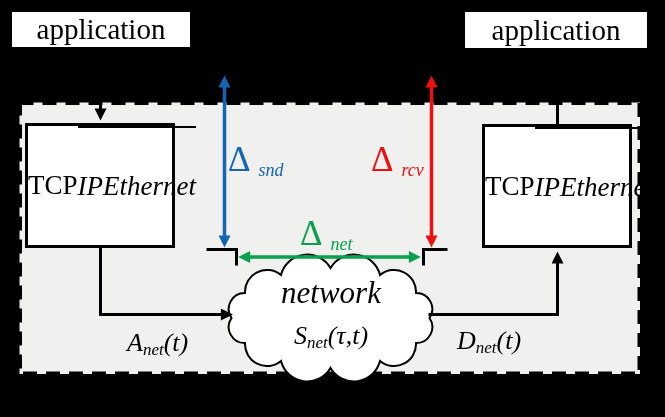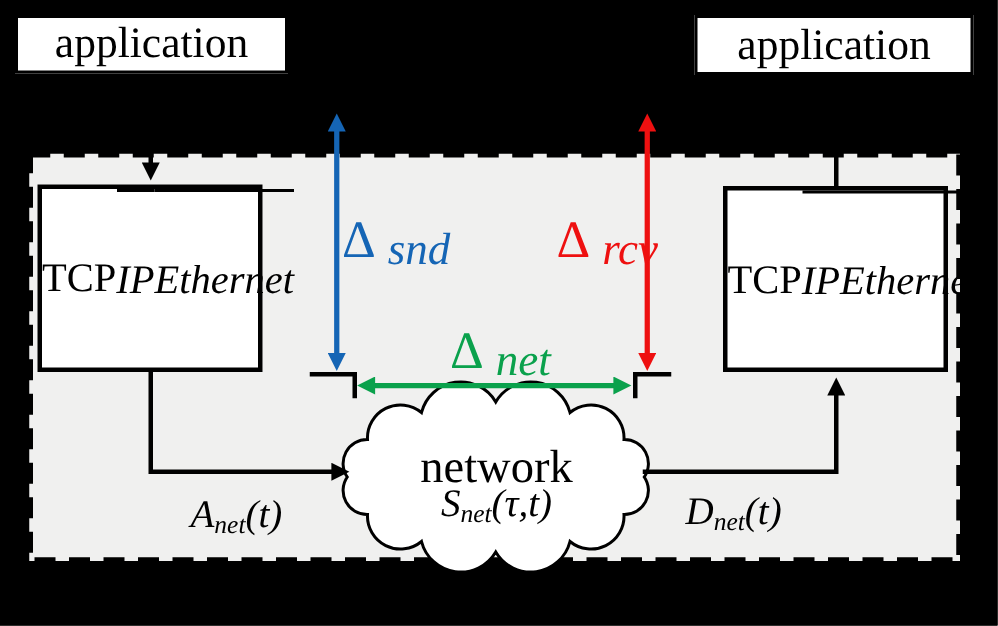--- a/index.html
+++ b/index.html
@@ -16,34 +16,34 @@
   .stack{position:absolute;border:3px solid #000;box-sizing:border-box;background:#fff;
          display:flex;flex-direction:row;}
   .stack-left{left:25px;top:123px;width:150px;height:125px;}
   .stack-right{left:482px;top:124px;width:150px;height:124px;}
   .stack .layer{flex:1;display:flex;align-items:center;justify-content:center;
                 font-size:27px;color:#000;}
   .stack .layer + .layer{border-top:2px solid #000;font-style:italic;}
 
   .delta{position:absolute;display:flex;align-items:baseline;line-height:1;}
   .delta .sym{font-size:35px;}
-  .delta .sub{font-size:30px;font-style:italic;margin-left:8px;position:relative;top:5px;}
+  .delta .sub{font-size:18px;font-style:italic;margin-left:8px;position:relative;top:5px;}
   .delta-snd{left:228px;top:142px;color:#1565b5;}
   .delta-rcv{left:371px;top:142px;color:#ee1010;}
   .delta-net{left:300px;top:216px;color:#0aa14c;}
 
   .flow{position:absolute;display:flex;align-items:baseline;line-height:1;
         font-style:italic;color:#000;}
   .flow .base,.flow .args{font-size:26px;}
   .flow .sub{font-size:17px;position:relative;top:4px;}
   .flow-a{left:127px;top:330px;}
   .flow-d{left:457px;top:328px;}
 
-  .cloud-title{position:absolute;left:260px;top:294px;width:142px;text-align:center;
-               font-size:31px;line-height:1.1;color:#000;}
+  .cloud-title{position:absolute;left:260px;top:276px;width:142px;text-align:center;
+               font-size:31px;line-height:1.1;color:#000;font-style:italic;}
   .cloud-formula{position:absolute;left:260px;top:323px;width:142px;
                  display:flex;align-items:baseline;justify-content:center;
                  font-style:italic;color:#000;line-height:1;}
   .cloud-formula .base,.cloud-formula .args{font-size:26px;}
   .cloud-formula .sub{font-size:17px;position:relative;top:4px;}
 </style>
 </head>
 <body>
 
 <div id="canvas">

